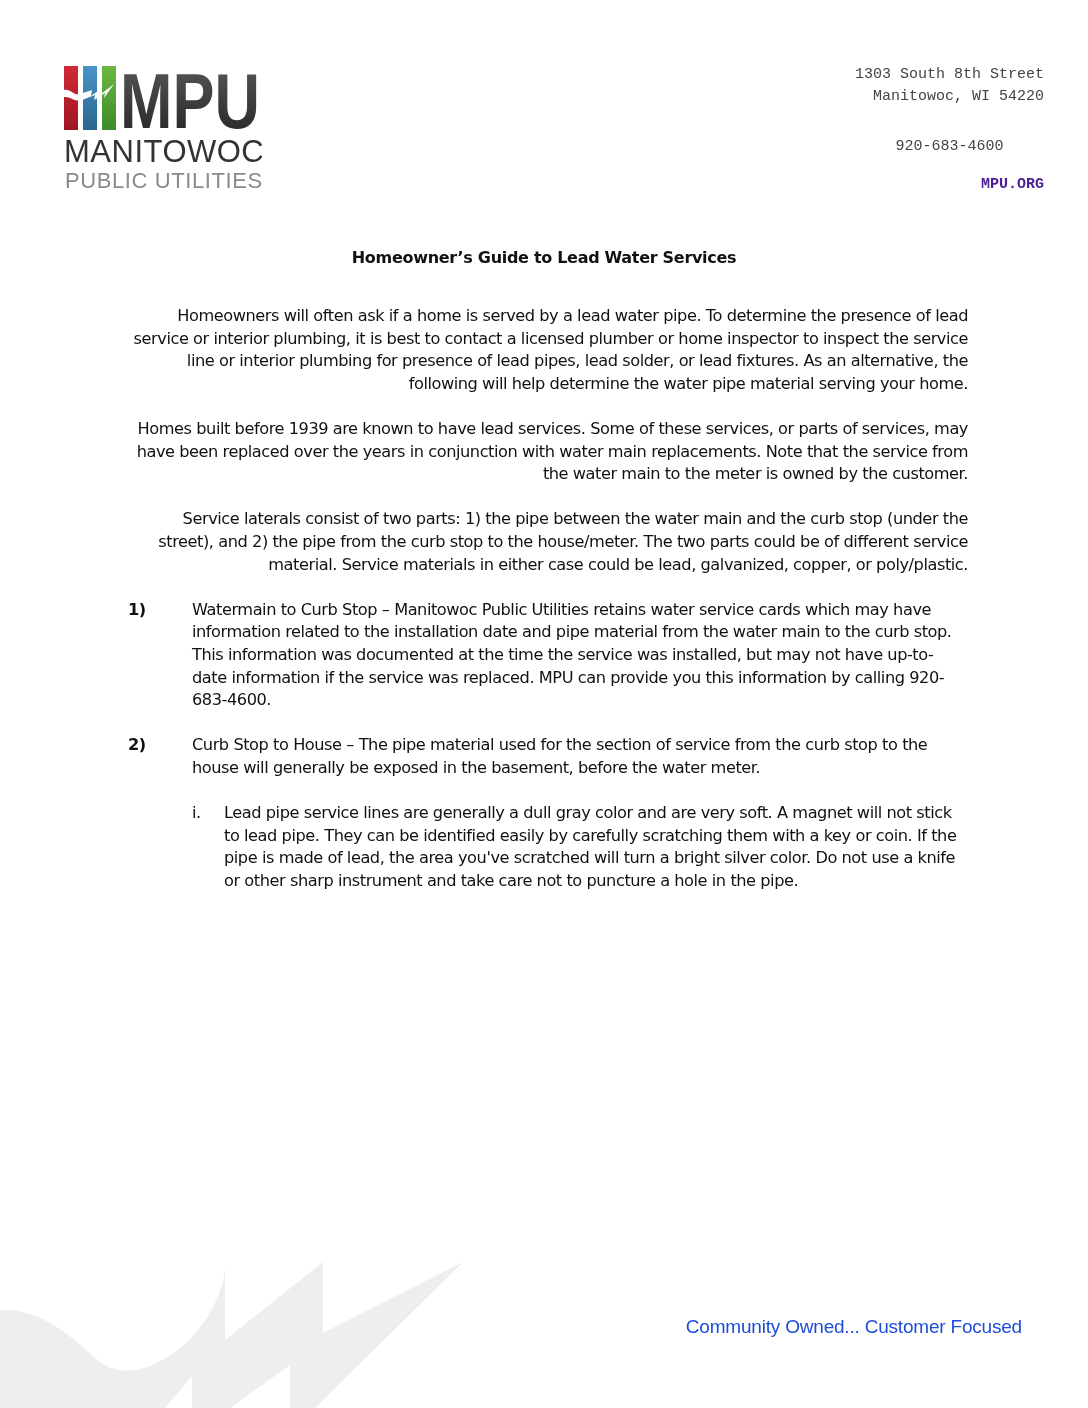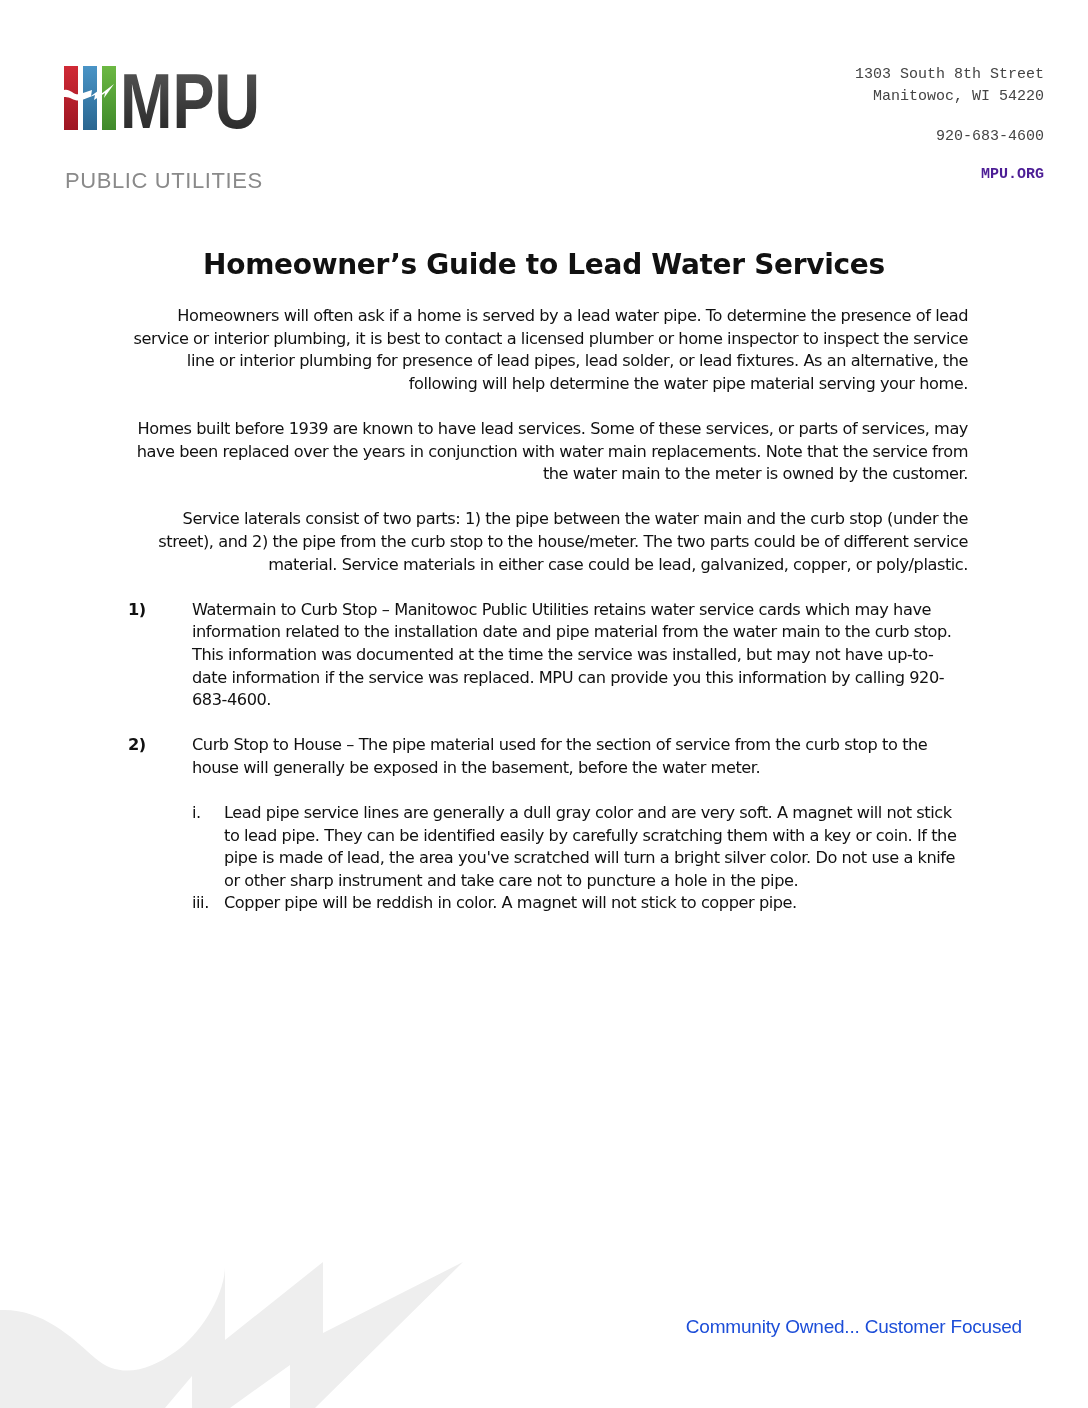--- a/index.html
+++ b/index.html
@@ -6,24 +6,24 @@
     body { width: 1088px; height: 1408px; position: relative; overflow: hidden; font-family: "DejaVu Sans", sans-serif; color: #111; }
 
     .watermark { position: absolute; left: 0; top: 1240px; width: 700px; height: 168px; }
 
     .logo { position: absolute; left: 64px; top: 66px; width: 200px; height: 130px; }
     .logo-mark { position: absolute; left: 0; top: 0; width: 196px; height: 64px; }
     .logo-name { position: absolute; left: 0; top: 70px; font-family: "Liberation Sans", sans-serif; font-size: 31px; letter-spacing: 0.5px; color: #333; line-height: 1; white-space: nowrap; }
     .logo-sub { position: absolute; left: 1px; top: 104px; font-family: "Liberation Sans", sans-serif; font-size: 22px; letter-spacing: 0.6px; color: #8a8a8a; line-height: 1; white-space: nowrap; }
 
     .contact { position: absolute; right: 44px; top: 64px; text-align: right; font-family: Liberation Mono, monospace; color: #444; font-size: 15px; line-height: 22px; }
-    .contact .phone { margin-top: 18px; }
+    .contact .phone { margin-top: 28px; text-align: center; }
     .contact .web { margin-top: 16px; font-weight: bold; color: #4c1d95; font-size: 15px; }
 
-    h1 { position: absolute; left: 0; width: 1088px; top: 248px; margin: 0; text-align: center; font-family: "DejaVu Sans", sans-serif; font-size: 28px; font-weight: bold; color: #111; letter-spacing: -0.3px; }
+    h1 { position: absolute; left: 0; width: 1088px; top: 248px; margin: 0; text-align: center; font-family: "DejaVu Sans", sans-serif; font-size: 16px; font-weight: bold; color: #111; letter-spacing: -0.3px; }
 
     .body { position: absolute; left: 128px; top: 305px; width: 840px; font-family: "DejaVu Sans", sans-serif; font-size: 16.2px; line-height: 22.6px; letter-spacing: -0.45px; }
     .body p { margin: 0 0 22.6px 0; text-align: right; }
 
     .numlist { margin: 0; padding: 0; list-style: none; }
     .numlist > li { position: relative; padding-left: 64px; margin-bottom: 22.6px; }
     .numlist .num { position: absolute; left: 0; top: 0; font-weight: bold; }
     .romlist { margin: 22.6px 0 0 0; padding: 0; list-style: none; }
     .romlist > li { position: relative; padding-left: 32px; margin: 0; }
     .romlist .rom { position: absolute; left: 0; top: 0; width: 30px; }
@@ -57,20 +57,21 @@
           <stop offset="0" stop-color="#5a5a5a"></stop>
           <stop offset="1" stop-color="#222222"></stop>
         </linearGradient>
     </defs>
     <rect x="0" y="0" width="14" height="64" fill="url(#gR)"></rect>
     <rect x="19" y="0" width="14" height="64" fill="url(#gB)"></rect>
     <rect x="38" y="0" width="14" height="64" fill="url(#gG)"></rect>
     <path d="M0,24 C6,22 10,30 16,28 L28,24 L27,30 L38,22 L37,28 L50,18 L40,32 L41,27 L30,34 L31,29 L18,34 C10,36 6,30 0,31 Z" fill="#ffffff"></path>
     <text x="56" y="62" font-family="Liberation Sans, sans-serif" font-weight="bold" font-size="78" fill="url(#gK)" textLength="140" lengthAdjust="spacingAndGlyphs">MPU</text>
   </svg>
+  <div class="logo-name">MANITOWOC</div>
   <div class="logo-sub">PUBLIC UTILITIES</div>
 </div>
 
 <div class="contact">
   <div>1303 South 8th Street</div>
   <div>Manitowoc, WI 54220</div>
   <div class="phone">920-683-4600</div>
   <div class="web">MPU.ORG</div>
 </div>
 
@@ -87,22 +88,18 @@
       <b>Watermain to Curb Stop</b><span> – Manitowoc Public Utilities retains water service cards which may have information related to the installation date and pipe material from the water main to the curb stop. This information was documented at the time the service was installed, but may not have up-to-date information if the service was replaced. MPU can provide you this information by calling 920-683-4600.</span>
     </li>
     <li>
       <span class="num">2)</span>
       <b>Curb Stop to House –</b><span> The pipe material used for the section of service from the curb stop to the house will generally be exposed in the basement, before the water meter.</span>
       <ul class="romlist">
         <li>
           <span class="rom">i.</span>
           <b>Lead pipe service lines</b><span> are generally a dull gray color and are very soft. A magnet will not stick to lead pipe. They can be identified easily by carefully scratching them with a key or coin. If the pipe is made of lead, the area you've scratched will turn a bright silver color. Do not use a knife or other sharp instrument and take care not to puncture a hole in the pipe.</span>
         </li>
-        <li>
-          <span class="rom">iii.</span>
-          <b>Copper pipe</b><span> will be reddish in color.  A magnet will not stick to copper pipe.</span>
-        </li>
       </ul>
     </li>
   </ul>
 </div>
 
 <div class="tagline" style="color: #1d4ed8;">Community Owned... Customer Focused</div>
 
 </body></html>

